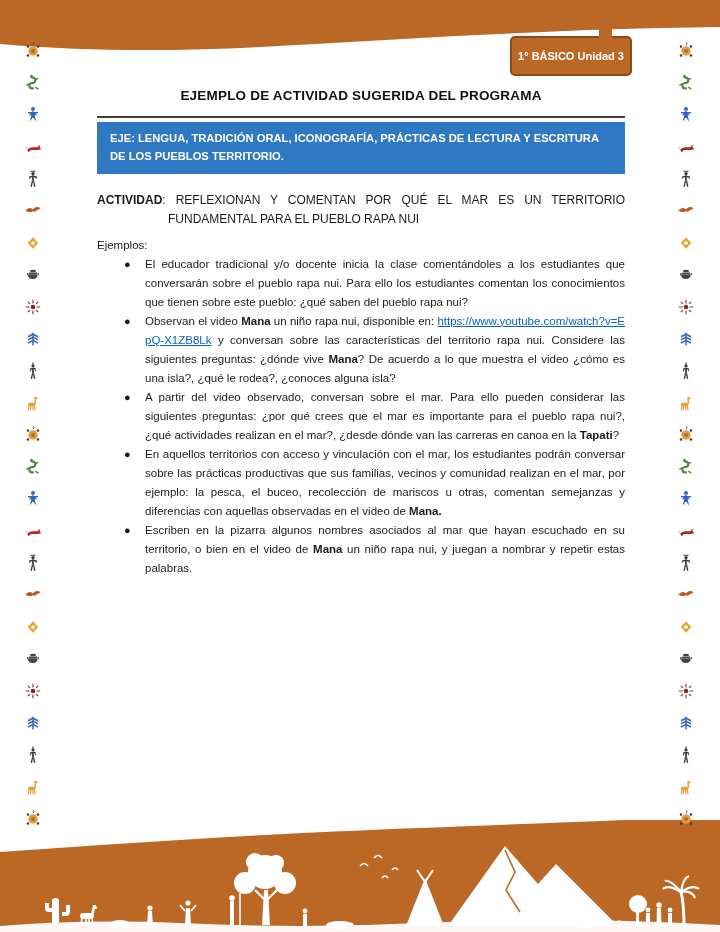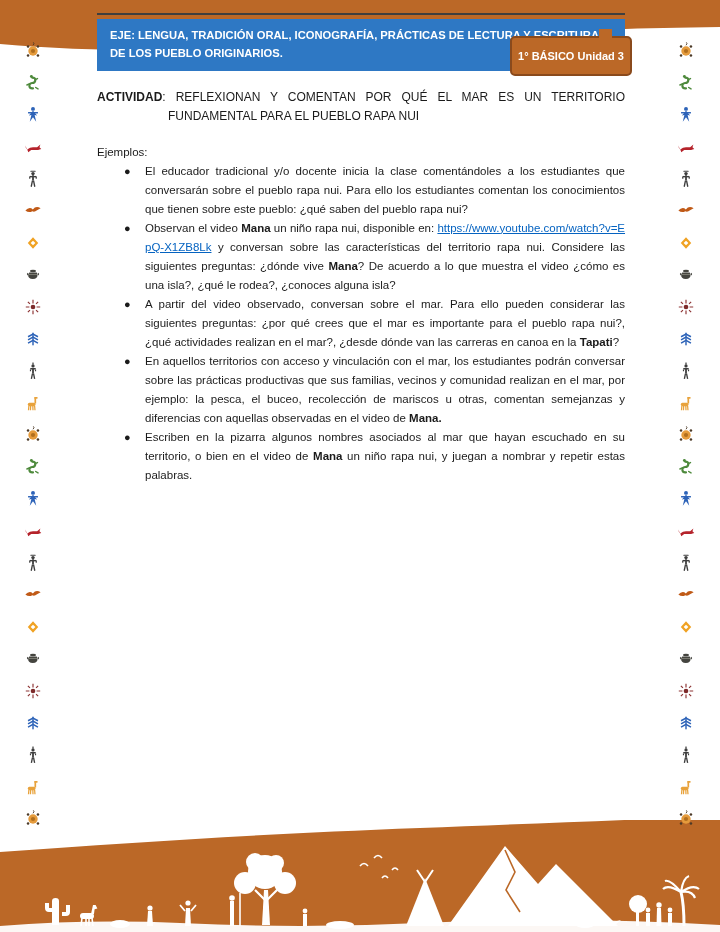--- a/index.html
+++ b/index.html
@@ -39,21 +39,21 @@
   
   .content{position:absolute;left:97px;top:0;width:528px;}
   .doc-title{margin-top:88px;text-align:center;font-size:13.5px;font-weight:bold;letter-spacing:.2px;color:#111;}
   .title-rule{margin-top:13px;height:2px;background:#3f3f3f;}
   .eje-banner{
     margin-top:4px;background:var(--banner-blue);color:#fff;font-weight:bold;
     font-size:11.2px;line-height:1.6;padding:8px 13px;text-align:left;
   }
   .actividad{margin-top:17px;font-size:12px;line-height:19px;text-align:justify;
     padding-left:71px;text-indent:-71px;}
-  .ejemplos{margin-top:17px;font-size:11.5px;line-height:19px;}
+  .ejemplos{margin-top:7px;font-size:11.5px;line-height:19px;}
   .bullets{list-style:none;margin-top:0;}
   .bullets li{position:relative;padding-left:48px;font-size:11.5px;line-height:19px;text-align:justify;}
   .bullets li .marker{position:absolute;left:27px;top:0;font-size:11px;}
   .b{font-weight:bold;}
   a.link{color:var(--link-blue);text-decoration:underline;cursor:pointer;word-break:break-all;}
 
   .hidden-defs{position:absolute;width:0;height:0;overflow:hidden;}
 </style>
 </head>
 <body>
@@ -285,22 +285,23 @@
       </svg>
       <svg class="side-icon" viewBox="0 0 20 20">
         <use href="#sym-llama"></use>
       </svg>
       <svg class="side-icon" viewBox="0 0 20 20">
         <use href="#sym-sun-turtle"></use>
       </svg>
     </div>
 
   <div class="content">
+    <div class="doc-title">EJEMPLO DE ACTIVIDAD SUGERIDA DEL PROGRAMA</div>
     <div class="title-rule"></div>
-    <div class="eje-banner">EJE: LENGUA, TRADICIÓN ORAL, ICONOGRAFÍA, PRÁCTICAS DE LECTURA Y ESCRITURA DE LOS PUEBLO ORIGINARIOS.</div>
+    <div class="eje-banner">EJE: LENGUA, TRADICIÓN ORAL, ICONOGRAFÍA, PRÁCTICAS DE LECTURA Y ESCRITURA DE LOS PUEBLOS TERRITORIO.</div>
 
     <div class="actividad"><span class="b">ACTIVIDAD</span><span>: REFLEXIONAN Y COMENTAN POR QUÉ EL MAR ES UN TERRITORIO FUNDAMENTAL PARA EL PUEBLO RAPA NUI</span></div>
 
     <div class="ejemplos">Ejemplos:</div>
 
     <ul class="bullets">
       <li><span class="marker">●</span><span><span>El educador tradicional y/o docente inicia la clase comentándoles a los estudiantes que conversarán sobre el pueblo rapa nui. Para ello los estudiantes comentan los conocimientos que tienen sobre este pueblo: ¿qué saben del pueblo rapa nui?</span></span></li>
       <li><span class="marker">●</span><span><span>Observan el video </span><span class="b">Mana</span><span> un niño rapa nui, disponible en: </span><a class="link" href="#">https://www.youtube.com/watch?v=EpQ-X1ZB8Lk</a><span> y conversan sobre las características del territorio rapa nui. Considere las siguientes preguntas: ¿dónde vive </span><span class="b">Mana</span><span>? De acuerdo a lo que muestra el video ¿cómo es una isla?, ¿qué le rodea?, ¿conoces alguna isla?</span></span></li>
       <li><span class="marker">●</span><span><span>A partir del video observado, conversan sobre el mar. Para ello pueden considerar las siguientes preguntas: ¿por qué crees que el mar es importante para el pueblo rapa nui?, ¿qué actividades realizan en el mar?, ¿desde dónde van las carreras en canoa en la </span><span class="b">Tapati</span><span>?</span></span></li>
       <li><span class="marker">●</span><span><span>En aquellos territorios con acceso y vinculación con el mar, los estudiantes podrán conversar sobre las prácticas productivas que sus familias, vecinos y comunidad realizan en el mar, por ejemplo: la pesca, el buceo, recolección de mariscos u otras, comentan semejanzas y diferencias con aquellas observadas en el video de </span><span class="b">Mana.</span></span></li>

